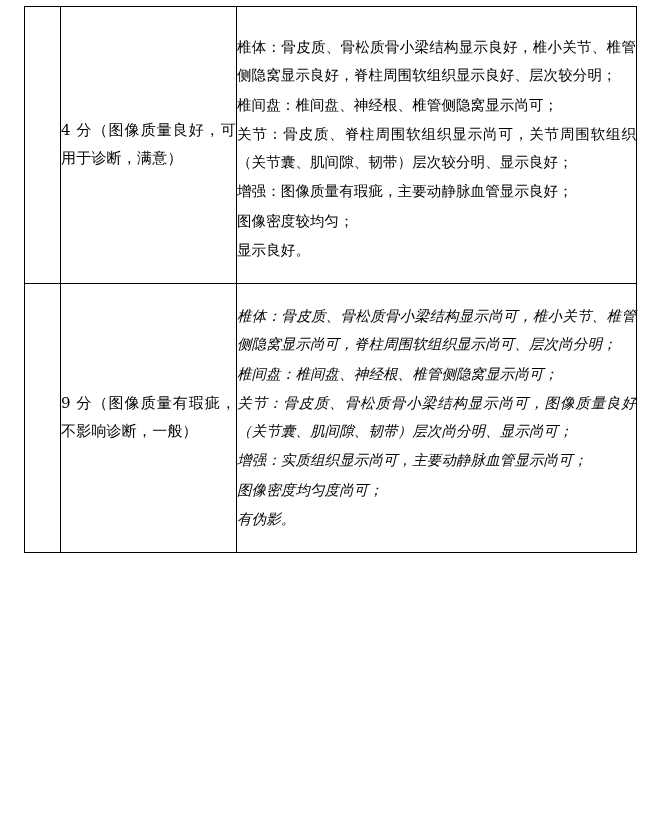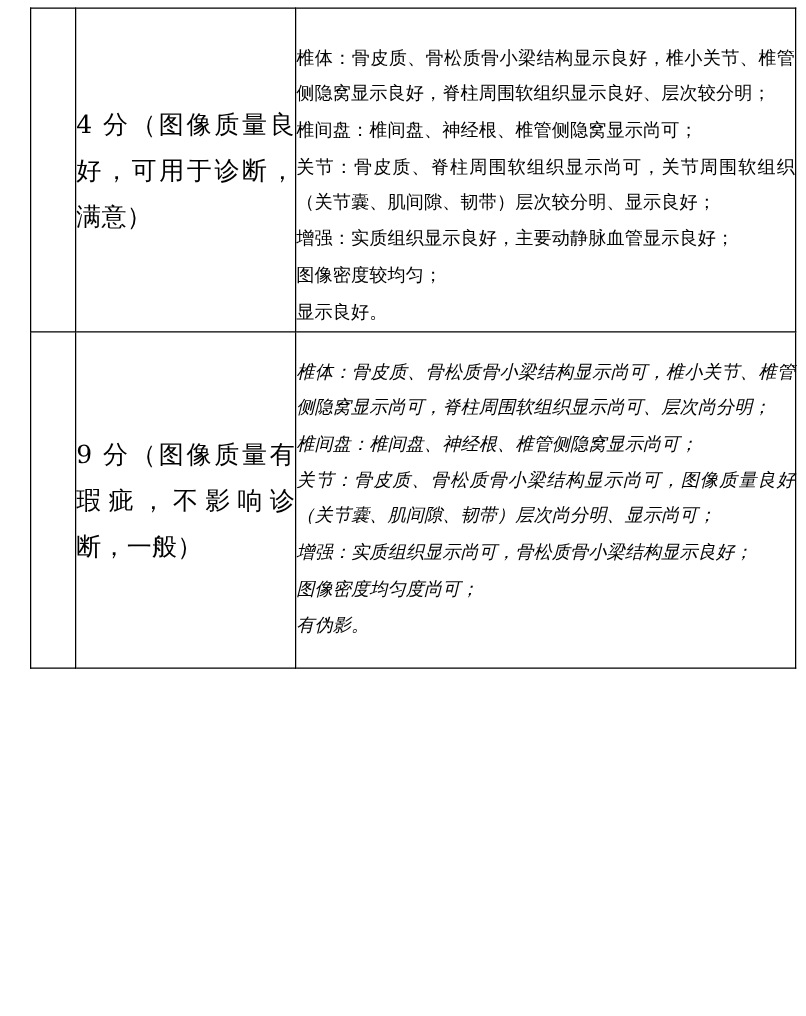--- a/index.html
+++ b/index.html
@@ -35,71 +35,71 @@
   .col-narrow { width: 36px; }
   .col-score  { width: 176px; }
   .col-desc   { width: 400px; }
 
   .blank-cell {
     height: 100%;
   }
 
   .score-cell {
     padding: 6px 6px 6px 8px;
-    font-size: 20px;
+    font-size: 15px;
     line-height: 1.85;
     letter-spacing: 0.2px;
     text-align: justify;
     text-justify: inter-ideograph;
   }
 
   .desc-cell {
     padding: 14px 10px 12px 10px;
     font-size: 14.5px;
     line-height: 1.95;
     letter-spacing: 0.1px;
   }
   .desc-cell p {
     margin: 0 0 1px 0;
     text-align: justify;
     text-justify: inter-ideograph;
   }
-  .row-1 .desc-cell { padding-top: 26px; }
+  .row-1 .desc-cell { padding-top: 26px; padding-bottom: 18px; }
   .row-2 .desc-cell { padding-top: 18px; padding-bottom: 18px; font-style: italic; }
 </style>
 </head>
 <body>
 
 <div class="page">
   <table class="quality-table">
     <colgroup>
       <col class="col-narrow">
       <col class="col-score">
       <col class="col-desc">
     </colgroup>
     <tbody>
       <tr class="row-1">
         <td class="blank-cell"></td>
         <td class="score-cell">4 分（图像质量良好，可用于诊断，满意）</td>
         <td class="desc-cell">
           <p>椎体：骨皮质、骨松质骨小梁结构显示良好，椎小关节、椎管侧隐窝显示良好，脊柱周围软组织显示良好、层次较分明；</p>
           <p>椎间盘：椎间盘、神经根、椎管侧隐窝显示尚可；</p>
           <p>关节：骨皮质、脊柱周围软组织显示尚可，关节周围软组织（关节囊、肌间隙、韧带）层次较分明、显示良好；</p>
-          <p>增强：实质组织显示良好，主要动静脉血管显示良好；</p>
+          <p>增强：图像质量有瑕疵，主要动静脉血管显示良好；</p>
           <p>图像密度较均匀；</p>
           <p>显示良好。</p>
         </td>
       </tr>
       <tr class="row-2">
         <td class="blank-cell"></td>
         <td class="score-cell">9 分（图像质量有瑕疵，不影响诊断，一般）</td>
         <td class="desc-cell">
           <p>椎体：骨皮质、骨松质骨小梁结构显示尚可，椎小关节、椎管侧隐窝显示尚可，脊柱周围软组织显示尚可、层次尚分明；</p>
           <p>椎间盘：椎间盘、神经根、椎管侧隐窝显示尚可；</p>
           <p>关节：骨皮质、骨松质骨小梁结构显示尚可，图像质量良好（关节囊、肌间隙、韧带）层次尚分明、显示尚可；</p>
-          <p>增强：实质组织显示尚可，骨松质骨小梁结构显示良好；</p>
+          <p>增强：实质组织显示尚可，主要动静脉血管显示尚可；</p>
           <p>图像密度均匀度尚可；</p>
           <p>有伪影。</p>
         </td>
       </tr>
     </tbody>
   </table>
 </div>
 
 </body></html>

